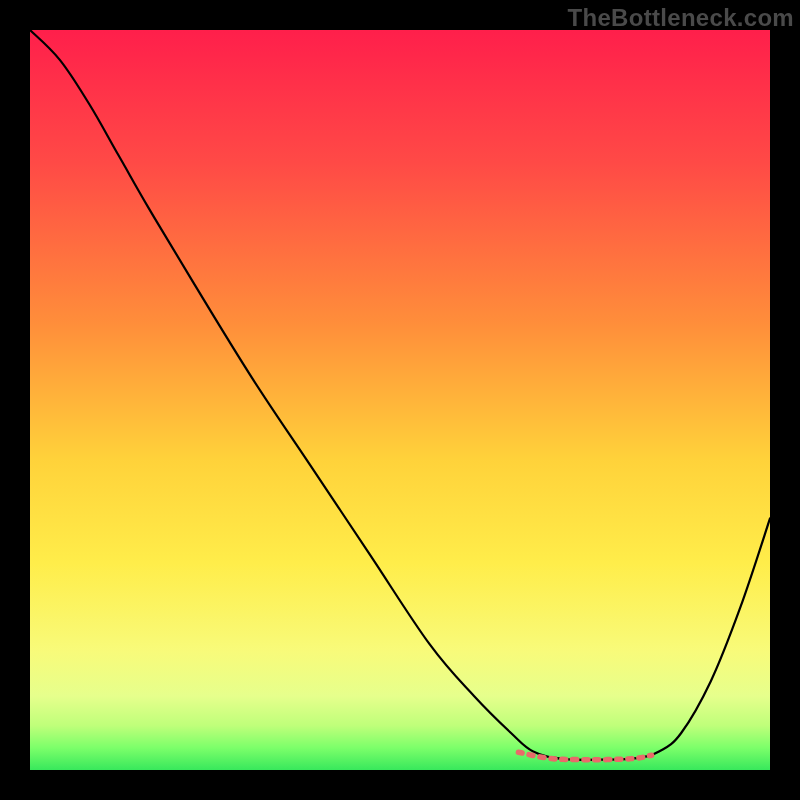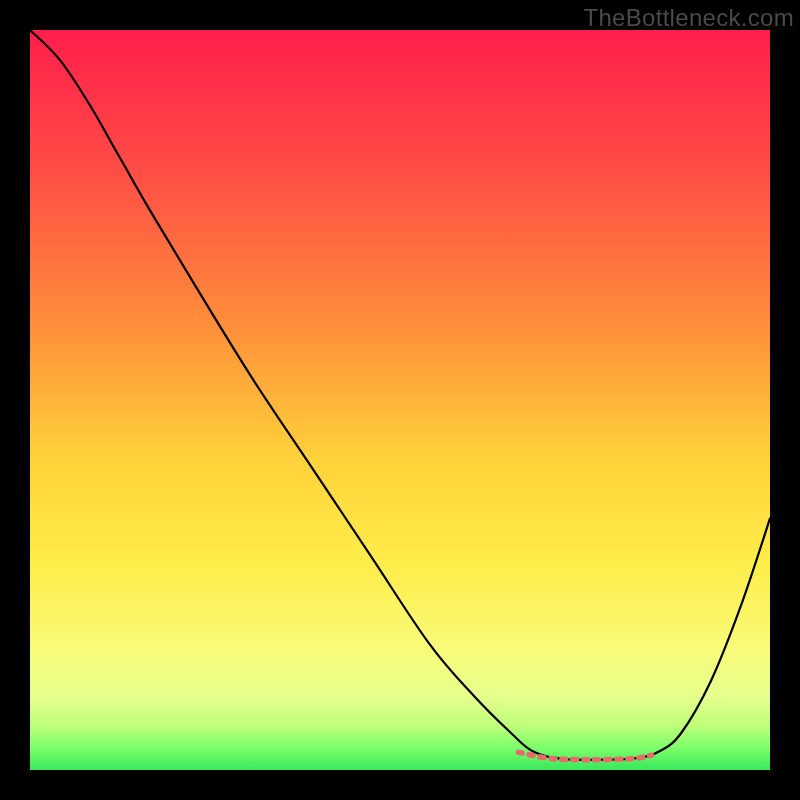--- a/index.html
+++ b/index.html
@@ -25,21 +25,21 @@
     top: 0;
     width: 740px;
     height: 740px;
   }
   .watermark {
     position: absolute;
     right: 6px;
     top: 4px;
     color: #4a4a4a;
     font-size: 24px;
-    font-weight: 400;
+    font-weight: 700;
     letter-spacing: 0.3px;
     user-select: none;
   }
   svg { display: block; }
 </style>
 </head>
 <body>
 
 <div class="watermark">TheBottleneck.com</div>
 

